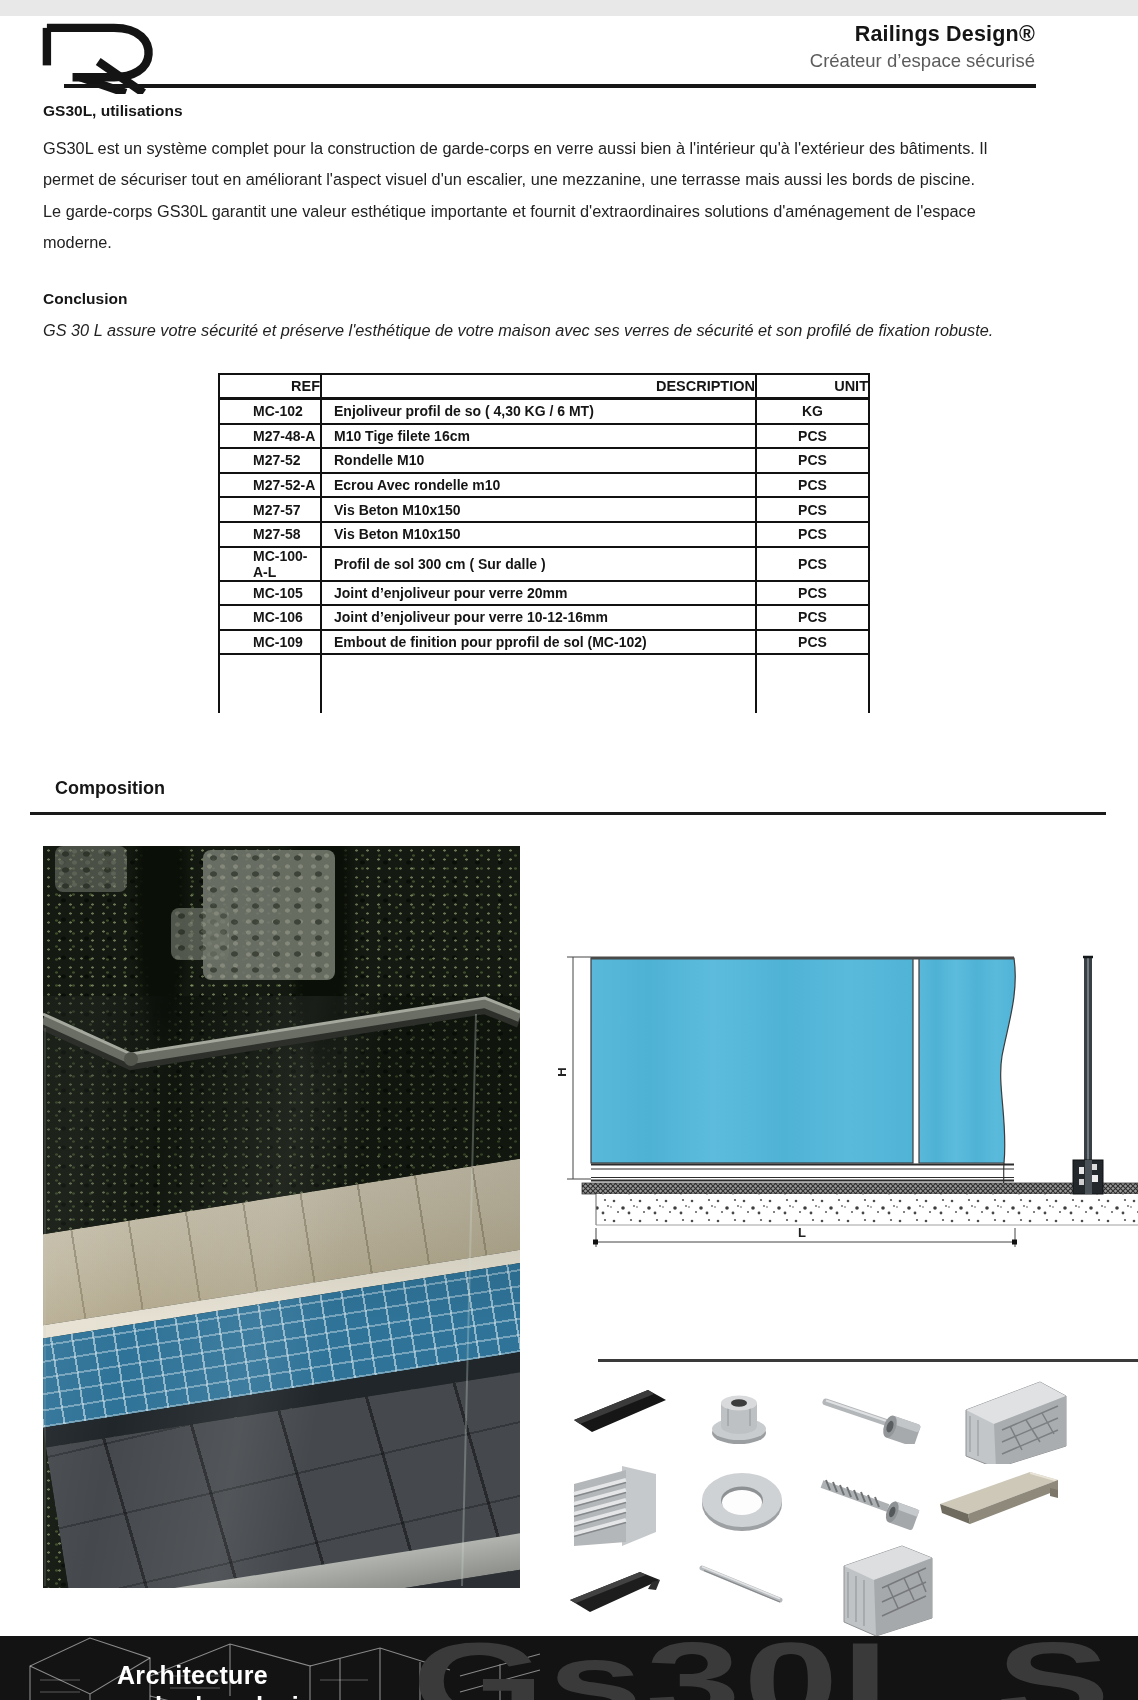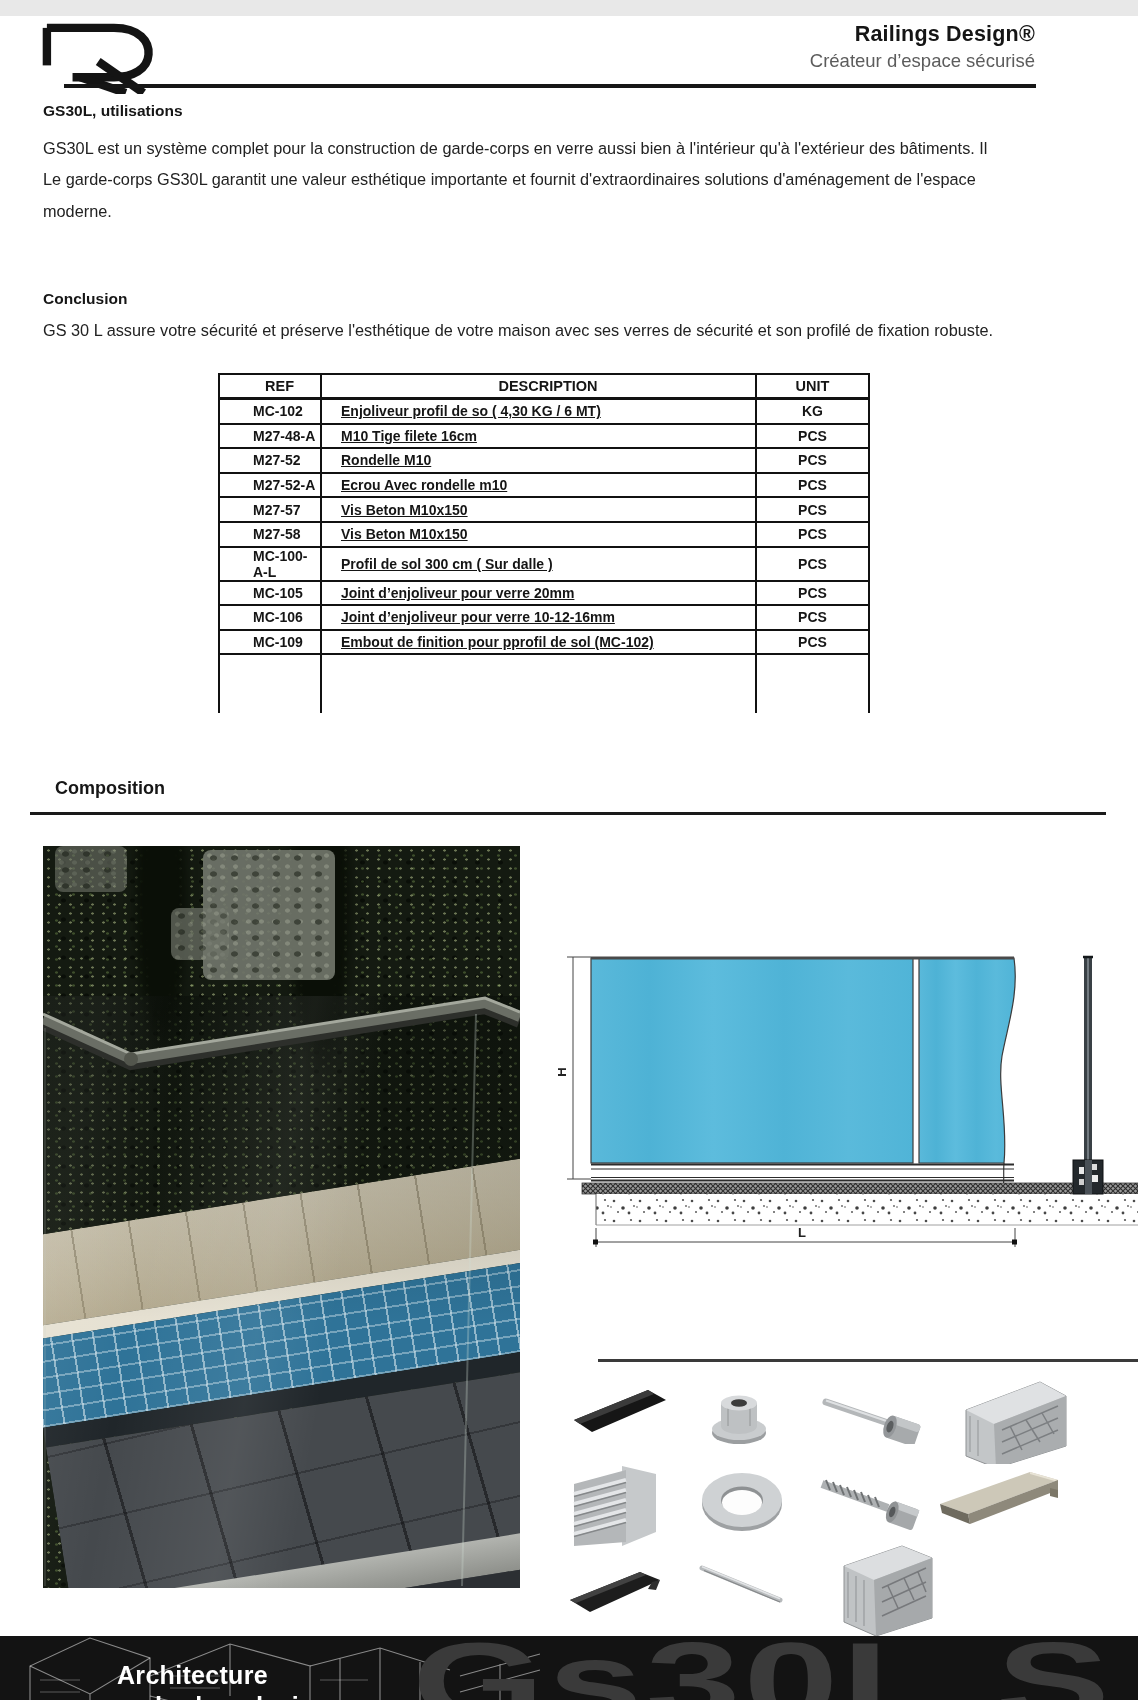--- a/index.html
+++ b/index.html
@@ -12,34 +12,34 @@
   .logo{position:absolute;left:38px;top:4px;width:150px;height:74px;}
   .brand{position:absolute;right:103px;top:6px;text-align:right;}
   .brand-name{font-size:21.5px;font-weight:700;color:#151515;letter-spacing:.2px;}
   .brand-tagline{font-size:18.5px;font-weight:400;color:#5c5c5c;margin-top:3px;}
   .header-rule{position:absolute;left:64px;top:68px;width:972px;height:4px;background:#161616;}
   
   .sec-title{position:absolute;left:43px;font-size:15.5px;font-weight:700;color:#161616;}
   .usage-title{top:86px;}
   .usage-par{position:absolute;left:43px;top:117px;width:1000px;font-size:16.3px;line-height:31.3px;font-weight:400;color:#222;}
   .conclusion-title{top:274px;}
-  .conclusion-body{position:absolute;left:43px;top:305px;width:1000px;font-size:16.3px;color:#222;}
+  .conclusion-body{position:absolute;left:43px;top:305px;width:1000px;font-size:16.3px;color:#222;font-style:italic;}
   
   .parts-table{
     position:absolute;left:218px;top:357px;width:650px;
     border-collapse:collapse;table-layout:fixed;
     border-left:2.2px solid #111;border-right:2.2px solid #111;border-top:2px solid #111;
     font-size:14px;font-weight:700;color:#151515;
   }
-  .parts-table th{height:20px;border-bottom:3px solid #111;font-size:14.5px;text-align:center;padding:1px 0 1px 19px;}
+  .parts-table th{height:20px;border-bottom:3px solid #111;font-size:14.5px;text-align:right;padding:1px 0 1px 19px;}
   .parts-table th.unit{ padding-left:0;}
   .parts-table td{height:22.6px;border-bottom:2.4px solid #111;padding:0;}
   .parts-table td+td,.parts-table th+th{border-left:2.2px solid #111;}
   .parts-table td.ref{padding-left:33px;}
-  .parts-table td.desc{padding-left:19px;text-decoration:underline;}
+  .parts-table td.desc{padding-left:12px;}
   .parts-table td.unit{text-align:center;}
   .parts-table tr.tail-row td{height:58px;border-bottom:none;}
   
   .composition-title{position:absolute;left:55px;top:762px;font-size:18px;font-weight:700;color:#161616;}
   .composition-rule{position:absolute;left:30px;top:796px;width:1076px;height:2.5px;background:#1a1a1a;}
   
   .photo{position:absolute;left:43px;top:830px;width:477px;height:742px;background:#10150e;overflow:hidden;}
   .ph-foliage{position:absolute;inset:0;background-color:#141a11;
     background-image:
       radial-gradient(rgba(196,210,152,.5) 1px, transparent 1.7px),
@@ -101,20 +101,21 @@
   </svg>
   <div class="brand">
     <div class="brand-name">Railings Design®</div>
     <div class="brand-tagline">Créateur d’espace sécurisé</div>
   </div>
   <div class="header-rule"></div>
 
   <div class="sec-title usage-title">GS30L, utilisations</div>
   <div class="usage-par">
     <div>GS30L est un système complet pour la construction de garde-corps en verre aussi bien à l'intérieur qu'à l'extérieur des bâtiments. Il</div>
+    <div>permet de sécuriser tout en améliorant l'aspect visuel d'un escalier, une mezzanine, une terrasse mais aussi les bords de piscine.</div>
     <div>Le garde-corps GS30L garantit une valeur esthétique importante et fournit d'extraordinaires solutions d'aménagement de l'espace</div>
     <div>moderne.</div>
   </div>
 
   <div class="sec-title conclusion-title">Conclusion</div>
   <div class="conclusion-body">GS 30 L assure votre sécurité et préserve l'esthétique de votre maison avec ses verres de sécurité et son profilé de fixation robuste.</div>
 
   <table class="parts-table">
     <colgroup>
         <col style="width:102px">

